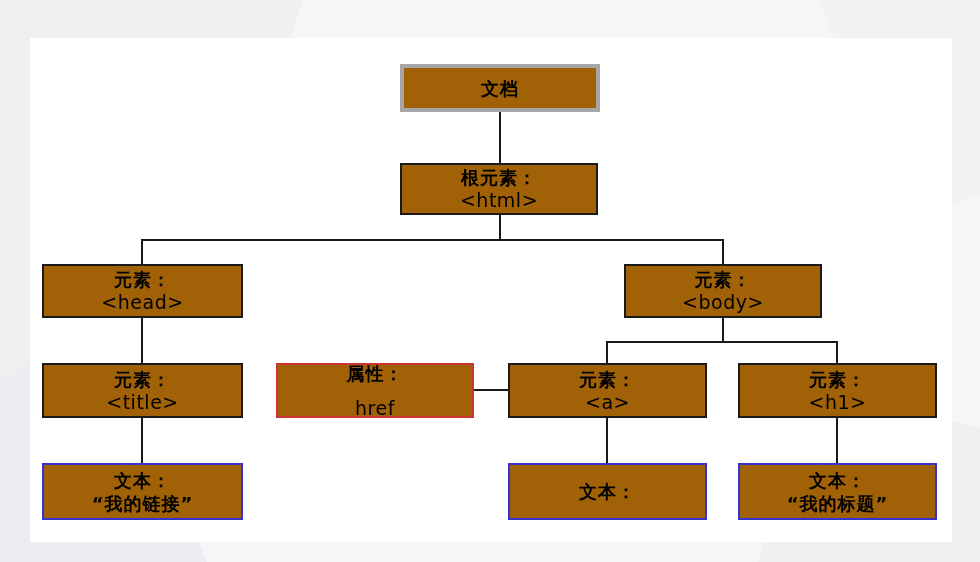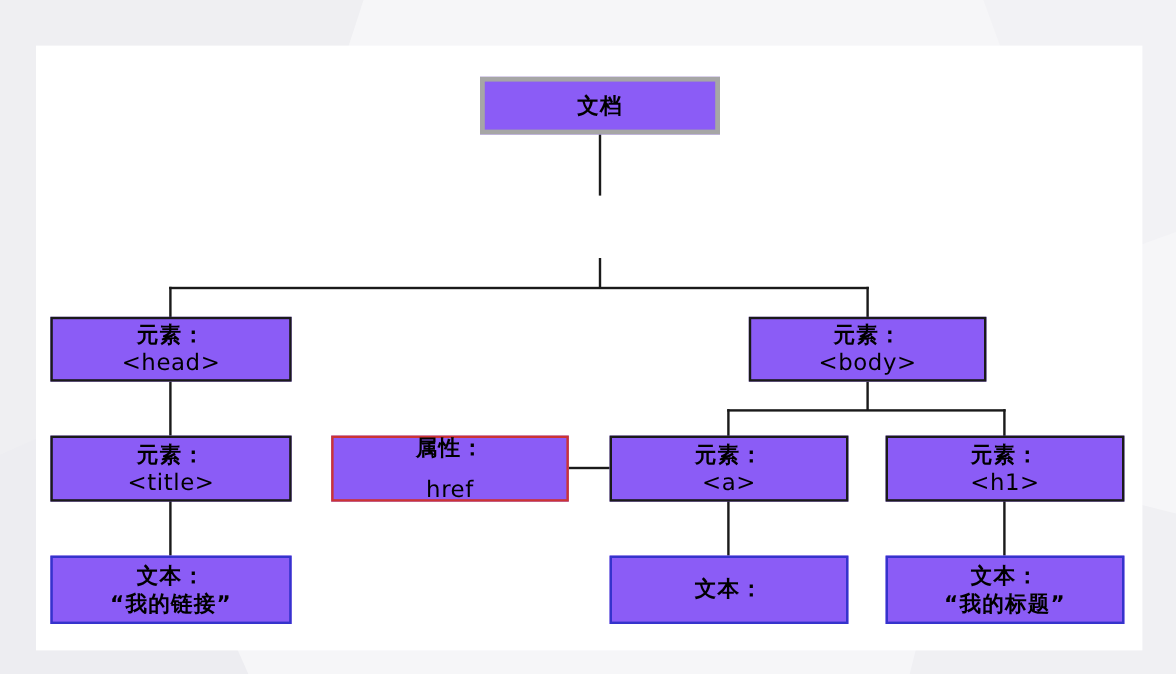--- a/index.html
+++ b/index.html
@@ -39,21 +39,21 @@
   }
   .canvas {
     position: absolute;
     left: 30px; top: 38px;
     width: 922px; height: 504px;
     background: #ffffff;
   }
   
   .node {
     position: absolute;
-    background: #8b5cf6;
+    background: #a16207;
     border: 2px solid #1a1a1a;
     display: flex;
     flex-direction: column;
     align-items: center;
     justify-content: center;
     text-align: center;
     line-height: 23px;
     color: #000000;
   }
   .node .cjk {
@@ -106,20 +106,24 @@
     <div class="line" style="left:806px; top:303px; width:2px; height:23px;"></div>
     <div class="line" style="left:111px; top:379px; width:2px; height:46px;"></div>
     <div class="line" style="left:576px; top:379px; width:2px; height:46px;"></div>
     <div class="line" style="left:806px; top:379px; width:2px; height:46px;"></div>
     <div class="line" style="left:444px; top:351px; width:34px; height:2px;"></div>
 
     <div class="node document-node" style="left:370px; top:26px; width:200px; height:48px;">
       <span class="cjk">文档</span>
     </div>
 
+    <div class="node" style="left:370px; top:125px; width:198px; height:52px;">
+      <span class="cjk">根元素：</span>
+      <span class="tag">&lt;html&gt;</span>
+    </div>
 
     <div class="node" style="left:12px; top:226px; width:201px; height:54px;">
       <span class="cjk">元素：</span>
       <span class="tag">&lt;head&gt;</span>
     </div>
 
     <div class="node" style="left:594px; top:226px; width:198px; height:54px;">
       <span class="cjk">元素：</span>
       <span class="tag">&lt;body&gt;</span>
     </div>

